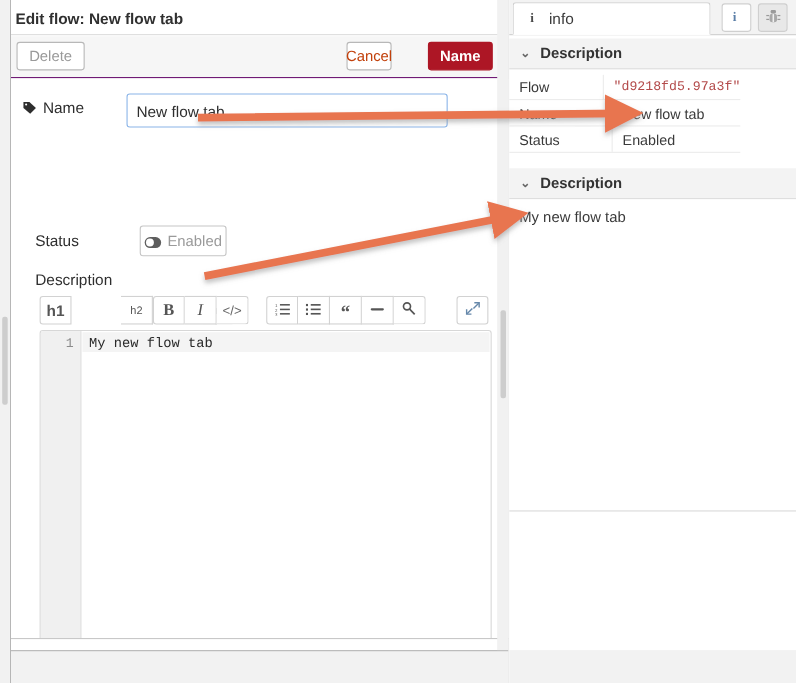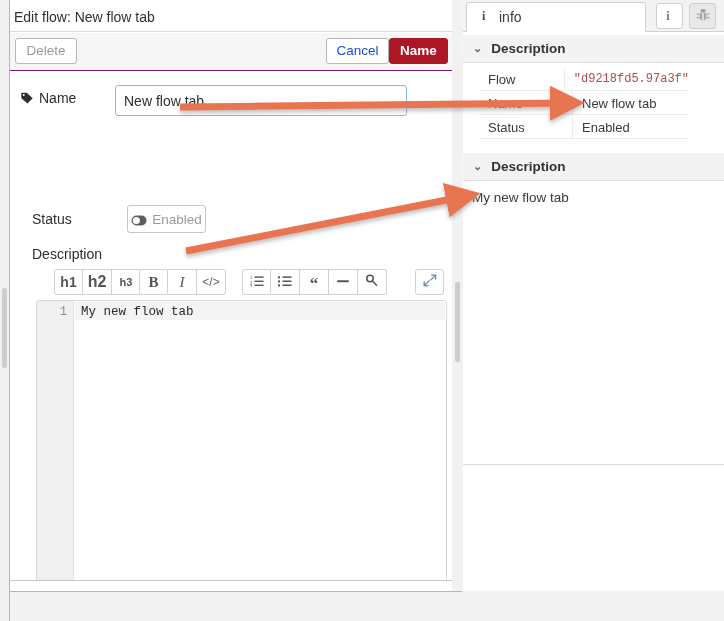--- a/index.html
+++ b/index.html
@@ -16,21 +16,21 @@
 
   
   .edit-panel {
     position: absolute; left: 0; top: 0;
     width: 462px; height: 621px;
     background: #ffffff;
     border-right: 1px solid #c8c8c8;
   }
   .edit-header {
     position: absolute; left: 10px; top: 2px; right: 0; height: 30px;
-    font-size: 14px; font-weight: normal; color: #303030;
+    font-size: 14px; font-weight: bold; color: #303030;
     display: flex; align-items: center;
     padding-left: 4px;
     border-bottom: 1px solid #dcdcdc;
   }
   .edit-toolbar {
     position: absolute; left: 10px; top: 33px; right: 0; height: 38px;
     background: #f6f6f6;
     border-bottom: 1px solid #701a75;
   }
   .btn {
@@ -43,23 +43,23 @@
     padding: 0;
     line-height: 1;
     display: flex; align-items: center; justify-content: center;
   }
   .btn-delete {
     position: absolute; left: 5px; top: 5px;
     width: 62px; height: 26px;
     color: #9a9a9a;
   }
   .btn-cancel {
-    position: absolute; left: 316px; top: 5px;
-    width: 63px; height: 26px;
-    color: #1d4ed8;
+    position: absolute; left: 305px; top: 5px;
+    width: 41px; height: 26px;
+    color: #c2410c;
   }
   .btn-done {
     position: absolute; left: 379px; top: 5px;
     width: 59px; height: 26px;
     background: #ad1625;
     border-color: #ad1625;
     color: #ffffff;
     font-weight: bold;
   }
 
@@ -117,21 +117,21 @@
     border-left-width: 0;
     background: #fff;
     display: flex; align-items: center; justify-content: center;
     font-size: 12px; color: #555;
     cursor: pointer;
   }
   .md-grp .md-btn:first-child { border-left-width: 1px; border-radius: 3px 0 0 3px; }
   .md-grp .md-btn:last-child { border-radius: 0 3px 3px 0; }
   .md-grp.single .md-btn { border-left-width:1px; border-radius:3px; }
   .md-h1 { font-weight: bold; font-size: 14px; }
-  .md-h2 { font-weight: bold; font-size: 16px; }
+  .md-h2 { font-weight: normal; font-size: 10px; }
   .md-h3 { font-weight: bold; font-size: 11px; }
   .md-b { font-family: "Liberation Serif", serif; font-weight: bold; font-size: 15px; }
   .md-i { font-family: "Liberation Serif", serif; font-style: italic; font-size: 15px; }
   .md-code { font-size: 12px; color:#666; }
 
   .md-editor {
     position: absolute; left: 26px; top: 228px;
     width: 411px; height: 330px;
     border: 1px solid #d7d7d7;
     border-radius: 3px;
@@ -209,21 +209,21 @@
     background: #f3f3f3;
     border-bottom: 1px solid #dedede;
     display: flex; align-items: center; gap: 9px;
     padding-left: 10px;
     font-size: 13.5px; font-weight: bold; color: #333;
     cursor: pointer;
   }
   .chev { color: #666; font-size: 11px; }
 
   .prop-row {
-    position: absolute; left: 16px; width: 210px; height: 23px;
+    position: absolute; left: 0; width: 210px; height: 23px;
     border-bottom: 1px solid #ececec;
     display: flex; align-items: center;
     font-size: 13px; color: #3a3a3a;
   }
   .prop-key { width: 93px; padding-left: 9px; }
   .prop-val { padding-left: 9px; border-left: 1px solid #ececec; height:100%; display:flex; align-items:center; flex:1; }
   .mono-red {
     font-family: "Liberation Mono", monospace;
     font-size: 12px; color: #b34a4a;
   }
@@ -305,21 +305,21 @@
               <circle cx="5.3" cy="5.5" r="3.6" fill="#ffffff"></circle>
             </svg>
         </span>
         <span>Enabled</span>
       </div>
 
       <div class="row-desc">Description</div>
 
       <div class="md-toolbar">
 
-        <div class="md-grp" style="left:18px;">
+        <div class="md-grp" style="left:0;gap:45px;">
           <div class="md-btn md-h1">h1</div>
           <div class="md-btn md-h2">h2</div>
           <div class="md-btn md-h3">h3</div>
         </div>
 
         <div class="md-grp" style="left:103px;">
           <div class="md-btn md-b">B</div>
           <div class="md-btn md-i">I</div>
           <div class="md-btn md-code">&lt;/&gt;</div>
         </div>

